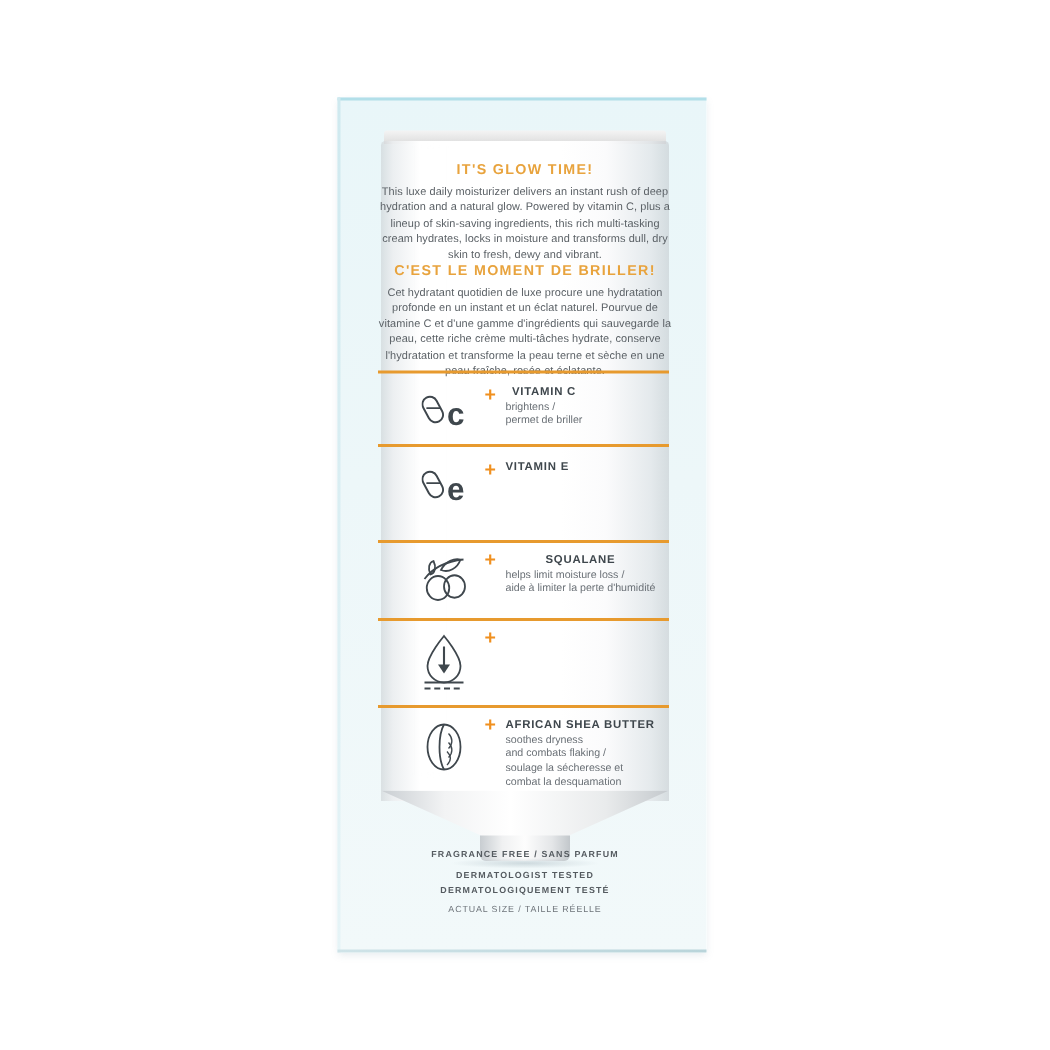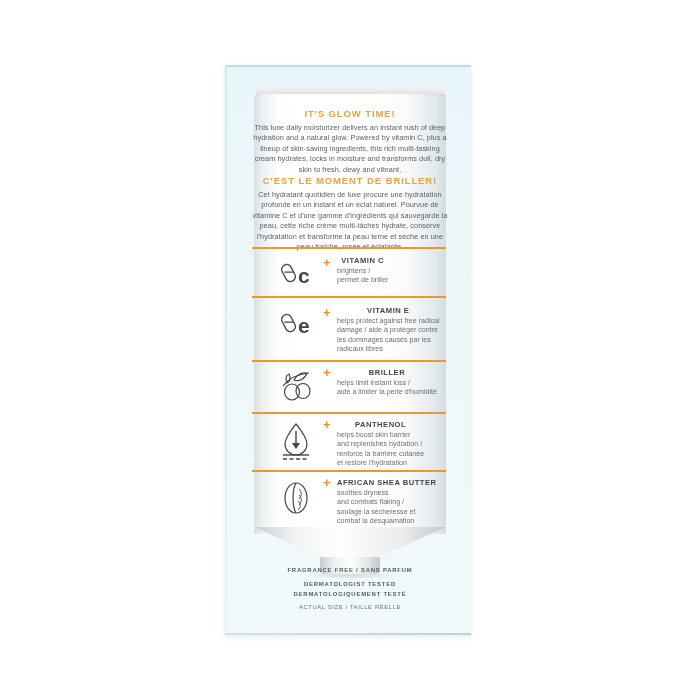--- a/index.html
+++ b/index.html
@@ -269,63 +269,52 @@
     <div class="ing-icon">
       <svg width="42" height="30" viewBox="0 0 42 30" fill="none" stroke="#3f474d" stroke-width="1.3">
         <rect x="2.5" y="6" width="10" height="18" rx="5" transform="rotate(-28 7.5 15)"></rect>
         <line x1="4.2" y1="12.2" x2="12.4" y2="16.6" transform="rotate(-28 7.5 15)" stroke-width="1.2"></line>
         <text x="17" y="25" font-family="Liberation Sans, sans-serif" font-size="21" font-weight="bold" fill="#3f474d" stroke="none">e</text>
       </svg>
     </div>
     <span class="ing-plus" style="left:42px; top:0px">+</span>
     <div class="ing-text">
       <p class="ing-name">VITAMIN E</p>
-      <p class="ing-desc" style="white-space:pre-line">helps protect against free radical
-damage / aide à protéger contre
-les dommages causés par les
-radicaux libres</p>
     </div>
   </div>
 
   <div class="ing" style="top:368px">
     <div class="ing-icon">
       <svg width="42" height="32" viewBox="0 0 42 32" fill="none" stroke="#3f474d" stroke-width="1.2">
         <path d="M2 16 C8 8, 18 4, 28 3"></path>
         <ellipse cx="11" cy="22" rx="7.5" ry="8"></ellipse>
         <ellipse cx="22" cy="21" rx="7" ry="7.5"></ellipse>
         <path d="M13 10 C16 4, 22 2, 26 3 C24 9, 18 12, 13 10 Z"></path>
         <path d="M6 13 C4 9, 5 5, 8 4 C10 8, 9 12, 6 13 Z"></path>
       </svg>
     </div>
     <span class="ing-plus" style="left:42px; top:-2px">+</span>
     <div class="ing-text">
-      <p class="ing-name">BRILLER</p>
-      <p class="ing-desc" style="white-space:pre-line">helps limit instant loss /
+      <p class="ing-name">SQUALANE</p>
+      <p class="ing-desc" style="white-space:pre-line">helps limit moisture loss /
 aide à limiter la perte d'humidité</p>
     </div>
   </div>
 
   <div class="ing" style="top:420px">
     <div class="ing-icon">
       <svg width="42" height="40" viewBox="0 0 42 40" fill="none" stroke="#3f474d" stroke-width="1.2">
         <path d="M15 2 C15 2, 26 15, 26 22 A11 11 0 0 1 4 22 C4 15, 15 2, 15 2 Z"></path>
         <line x1="15" y1="9" x2="15" y2="26" stroke-width="1.4"></line>
         <path d="M11 21 L15 27 L19 21 Z" fill="#3f474d" stroke="none"></path>
         <line x1="2" y1="33" x2="28" y2="33" stroke-width="1.4"></line>
         <line x1="2" y1="37" x2="28" y2="37" stroke-width="1.4" stroke-dasharray="4 2.5"></line>
       </svg>
     </div>
     <span class="ing-plus" style="left:42px; top:-2px">+</span>
-    <div class="ing-text">
-      <p class="ing-name">PANTHENOL</p>
-      <p class="ing-desc" style="white-space:pre-line">helps boost skin barrier
-and replenishes hydration /
-renforce la barrière cutanée
-et restore l'hydratation</p>
-    </div>
   </div>
 
   <div class="ing" style="top:478px">
     <div class="ing-icon">
       <svg width="42" height="36" viewBox="0 0 42 36" fill="none" stroke="#3f474d" stroke-width="1.2">
         <ellipse cx="15" cy="18" rx="11" ry="15"></ellipse>
         <path d="M15 3 C11 10, 11 26, 15 33"></path>
         <path d="M18 9 C21 12, 21 16, 18 19" stroke-width=".9"></path>
         <path d="M18 15 C21 18, 21 22, 18 25" stroke-width=".9"></path>
         <path d="M17 21 C20 24, 20 27, 17 30" stroke-width=".9"></path>

